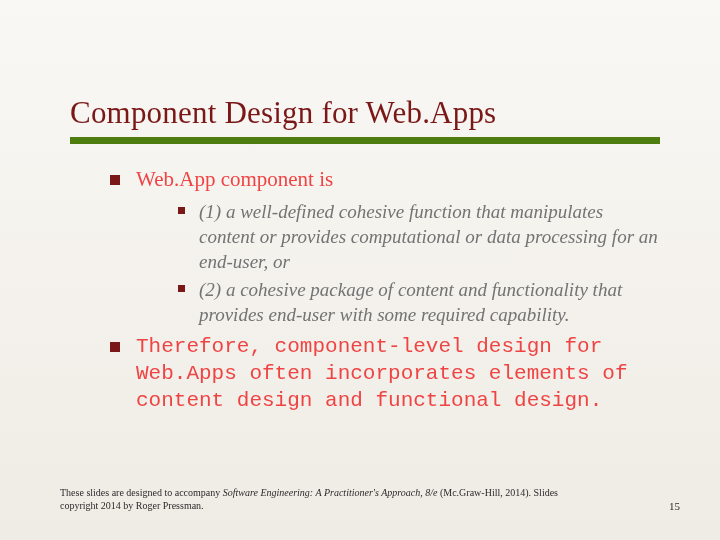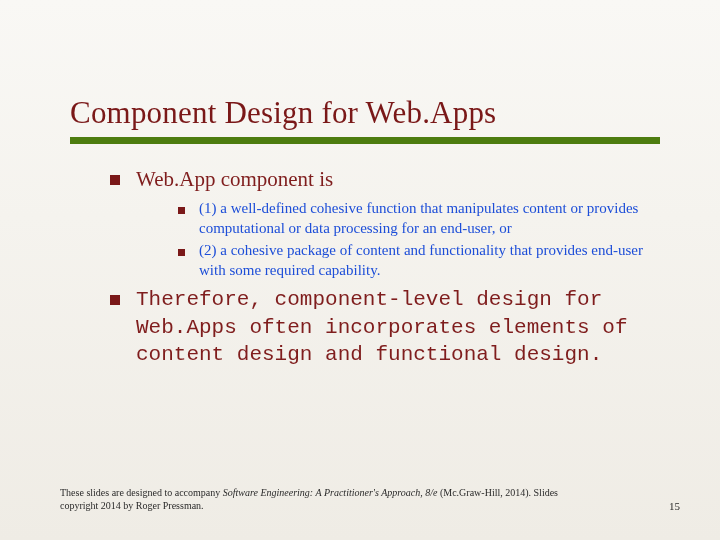--- a/index.html
+++ b/index.html
@@ -37,44 +37,45 @@
   .lvl1 > .bullet {
     width: 10px; height: 10px;
     background: #7a1818;
     margin-top: 9px;
     margin-right: 16px;
     flex-shrink: 0;
   }
   .lvl1 > .text {
     font-size: 21px;
     line-height: 1.3;
-    color: #7f1d1d;
+    color: #ef4444;
   }
   .sub {
     padding-left: 68px;
     margin-top: 6px;
     margin-bottom: 6px;
   }
   .lvl2 {
     display: flex;
     align-items: flex-start;
     margin-bottom: 2px;
   }
   .lvl2 > .bullet {
     width: 7px; height: 7px;
     background: #7a1818;
     margin-top: 8px;
     margin-right: 14px;
     flex-shrink: 0;
   }
   .lvl2 > .text {
-    font-size: 15px;
+    font-size: 19px;
     line-height: 1.32;
-    color: #1d4ed8;
+    color: #737373;
     max-width: 470px;
+    font-style: italic;
   }
   .lvl1b {
     margin-top: 6px;
     font-family: Liberation Mono, monospace;
   }
   .footer {
     position: absolute;
     left: 60px;
     bottom: 28px;
     font-size: 10px;

